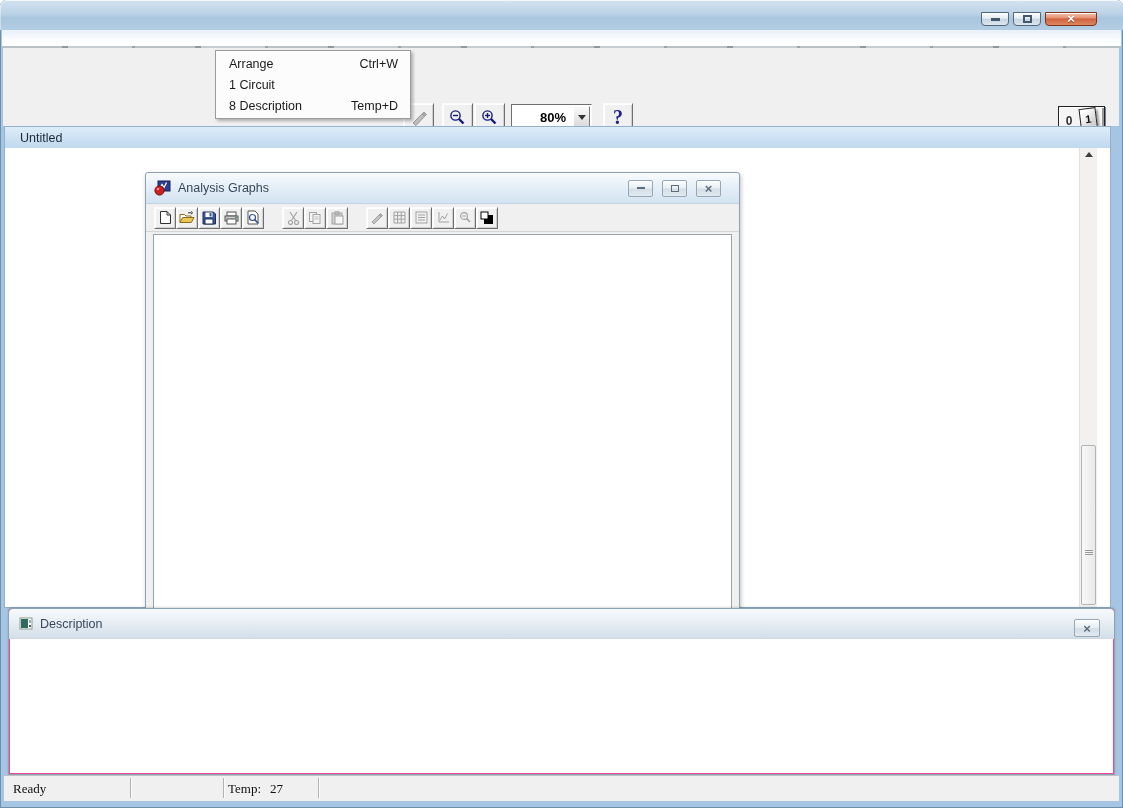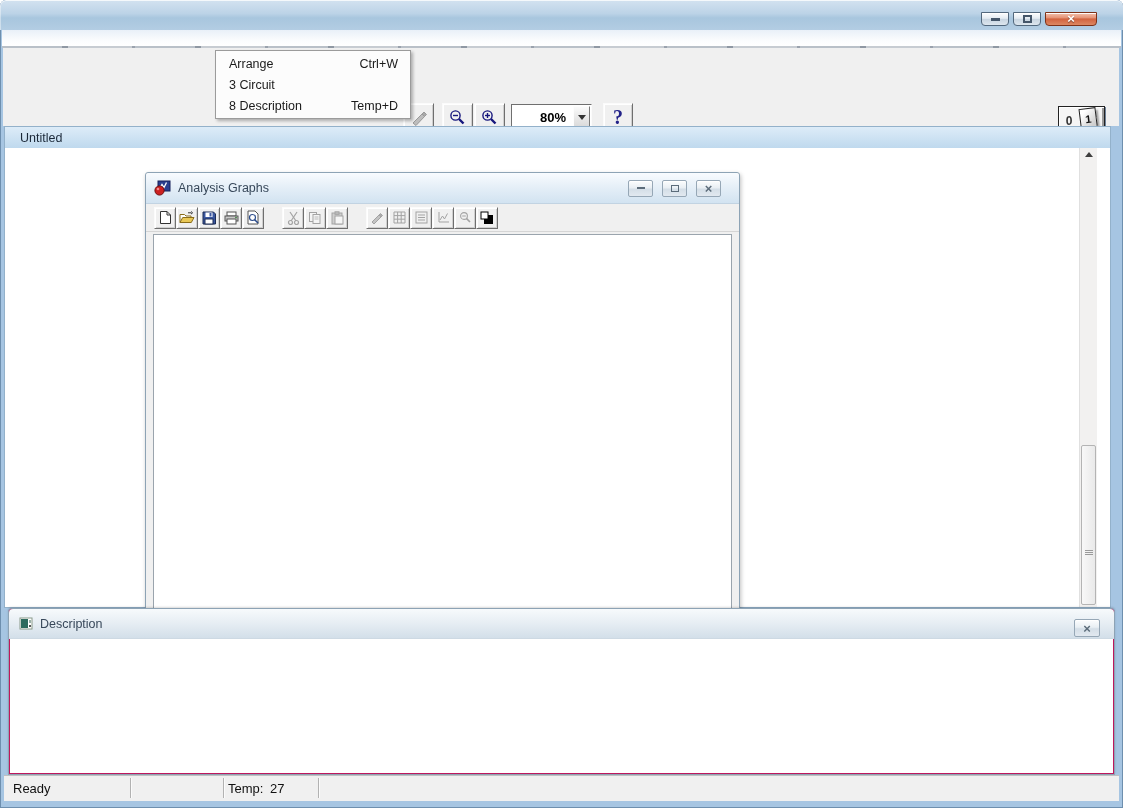--- a/index.html
+++ b/index.html
@@ -172,37 +172,37 @@
   }
   .an-tb-btn { width:22px; height:22px; flex:0 0 auto; }
   .an-gap { width:18px; flex:0 0 auto; }
   .an-content {
     position:absolute; left:7px; right:7px; top:61px; bottom:5px;
     background:#fff; border:1px solid #9aa4ad;
   }
   
   .descpanel {
     position:absolute; left:8px; top:608px; width:1107px; height:167px; z-index:50;
-    background:#be185d; border:1px solid #8da3b5; border-radius:4px 4px 0 0;
+    background:#ec4899; border:1px solid #8da3b5; border-radius:4px 4px 0 0;
     box-shadow:0 -1px 2px rgba(0,0,0,.15);
   }
   .desc-title {
     height:30px; border-radius:4px 4px 0 0;
     background:linear-gradient(#f7fafc, #e6edf3 50%, #d3dfe9);
     display:flex; align-items:center; padding-left:10px;
     border-bottom:1px solid #cdd9e3;
   }
   .desc-title-text { margin-left:7px; font-size:12.5px; color:#38485a; }
   .desc-close { position:absolute; right:14px; top:10px; width:26px; height:18px; }
   .desc-body { position:absolute; left:1px; right:1px; top:30px; bottom:1px; background:#fff; }
   
   .statusbar {
     position:absolute; left:4px; top:775px; width:1115px; height:26px; z-index:60;
     background:#f0f0f0; border-top:1px solid #c0c0c0;
-    font-size:13px; color:#111;
+    font-size:13px; color:#111;font-family:Liberation Serif, serif;
   }
   .sb-text { position:absolute; top:5px; }
   .sb-div { position:absolute; top:2px; bottom:3px; width:1px; background:#b2b2b2; box-shadow:1px 0 0 #fbfbfb; }
   svg { display:block; }
   .m-label { font-size:17px; font-weight:bold; color:#000; line-height:17px; }
 </style>
 </head>
 <body>
 
 <div class="app">
@@ -342,21 +342,21 @@
       <span>Pause</span>
     </div>
   </div>
 
   <div class="menu-popup">
     <div class="menu-item">
       <span class="mi-label">Arrange</span>
       <span class="mi-shortcut">Ctrl+W</span>
     </div>
     <div class="menu-item">
-      <span class="mi-label">3 Circuit</span>
+      <span class="mi-label">1 Circuit</span>
       <span class="mi-shortcut"></span>
     </div>
     <div class="menu-item">
       <span class="mi-label">8 Description</span>
       <span class="mi-shortcut">Temp+D</span>
     </div>
   </div>
 
   <div class="circuit">
     <div class="circuit-title">

